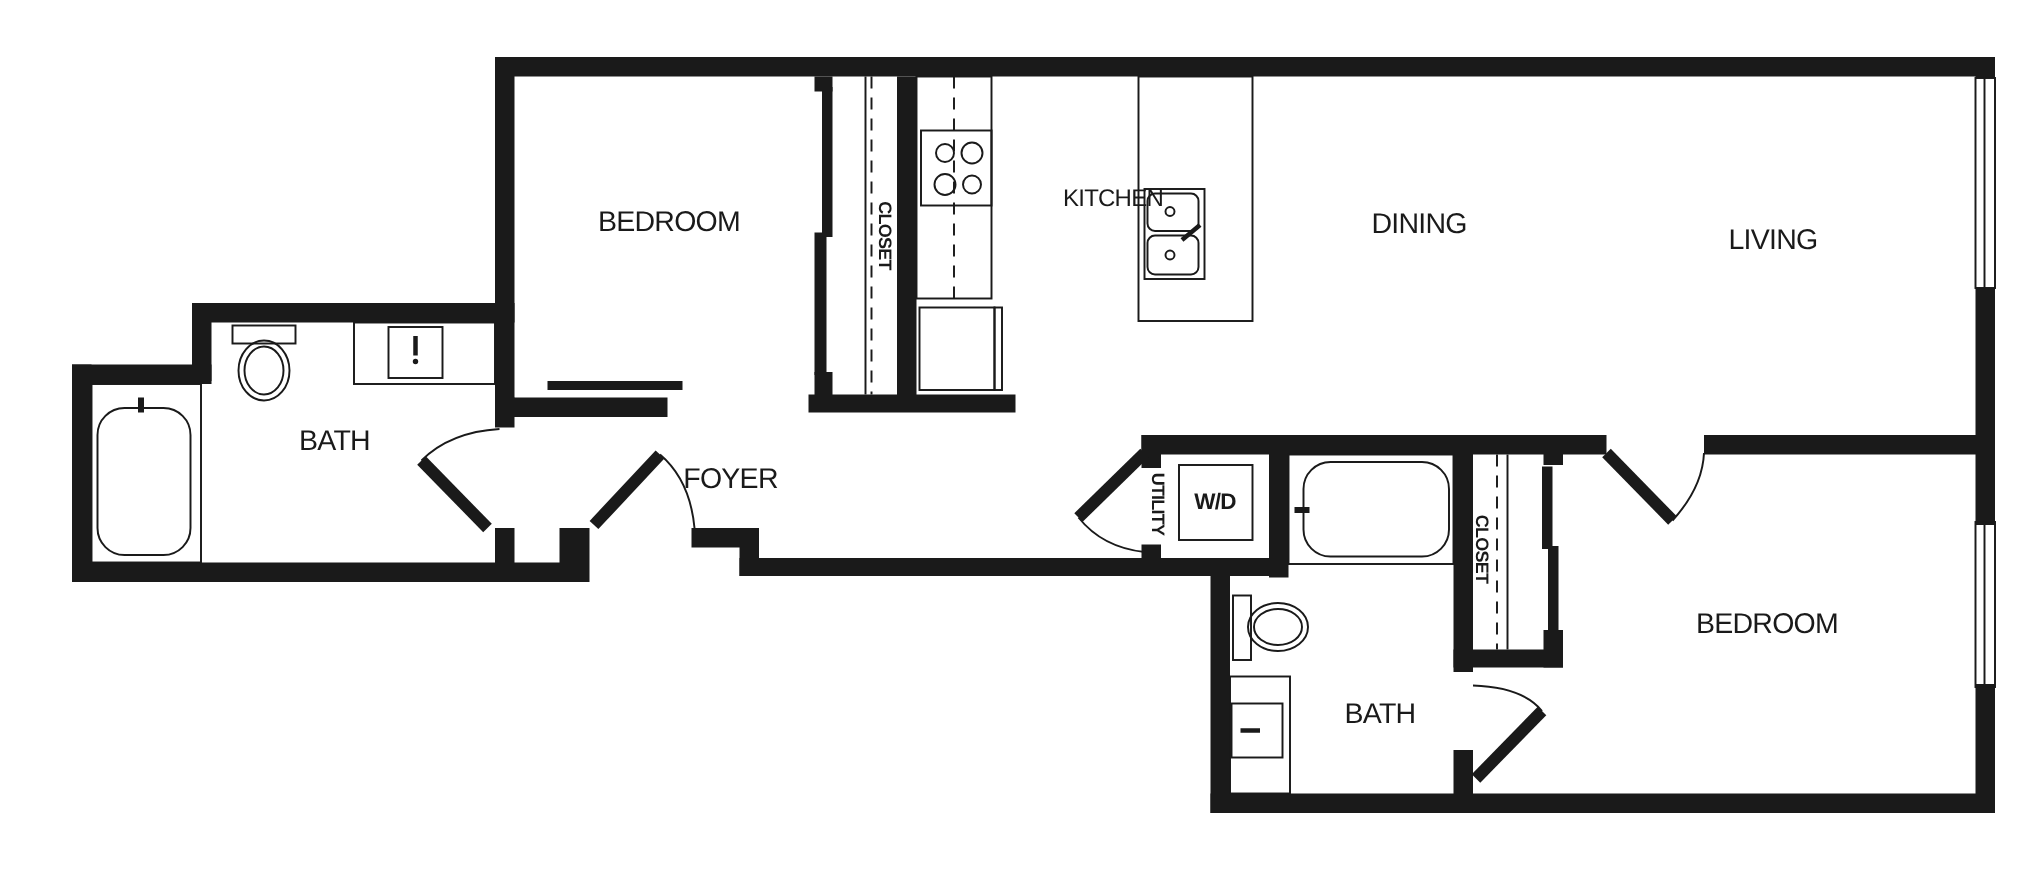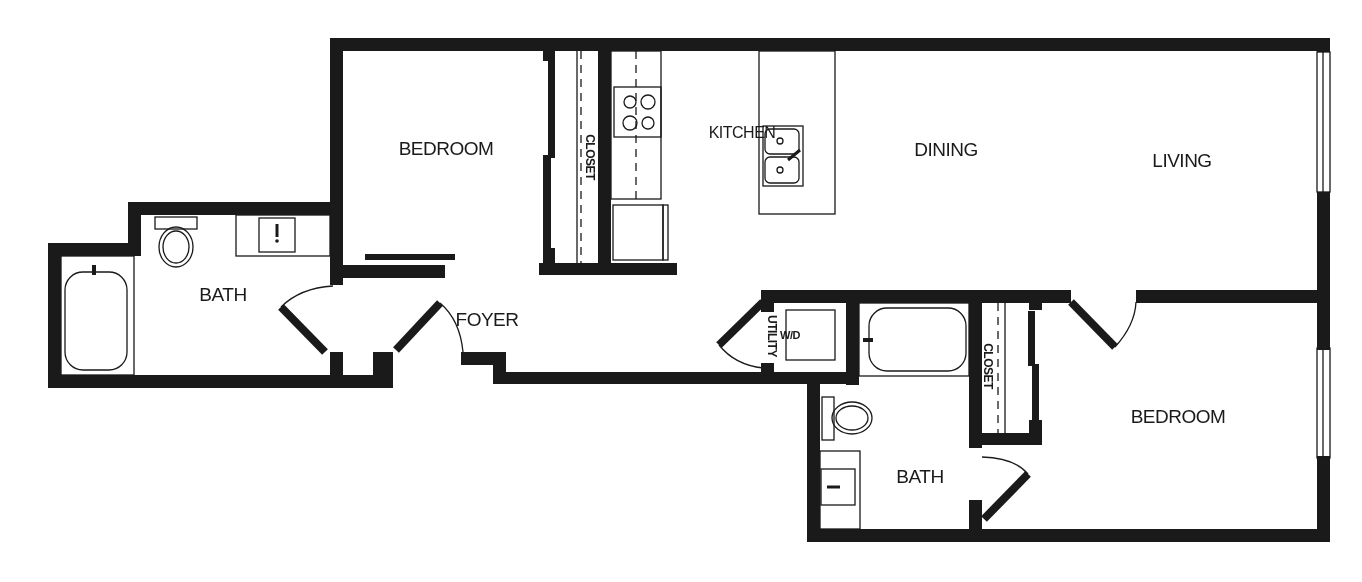--- a/index.html
+++ b/index.html
@@ -165,16 +165,16 @@
 </svg>
 
 <div class="label" style="left:446px;top:149px;">BEDROOM</div>
 <div class="label vert" style="left:590px;top:157px;">CLOSET</div>
 <div class="label" style="left:714px;top:133px;font-size:16px;margin-left:28px;">KITCHEN</div>
 <div class="label" style="left:946px;top:150px;text-align:center;">DINING</div>
 <div class="label" style="left:1182px;top:161px;">LIVING</div>
 <div class="label" style="left:223px;top:295px;">BATH</div>
 <div class="label" style="left:487px;top:320px;">FOYER</div>
 <div class="label vert" style="left:772px;top:336px;">UTILITY</div>
-<div class="label small" style="left:790px;top:335px;font-size:11px;">W/D</div>
+<div class="label small" style="left:810px;top:335px;font-size:15px;">W/D</div>
 <div class="label" style="left:920px;top:477px;">BATH</div>
 <div class="label vert" style="left:988px;top:366px;">CLOSET</div>
 <div class="label" style="left:1178px;top:417px;">BEDROOM</div>
 
 </body></html>

